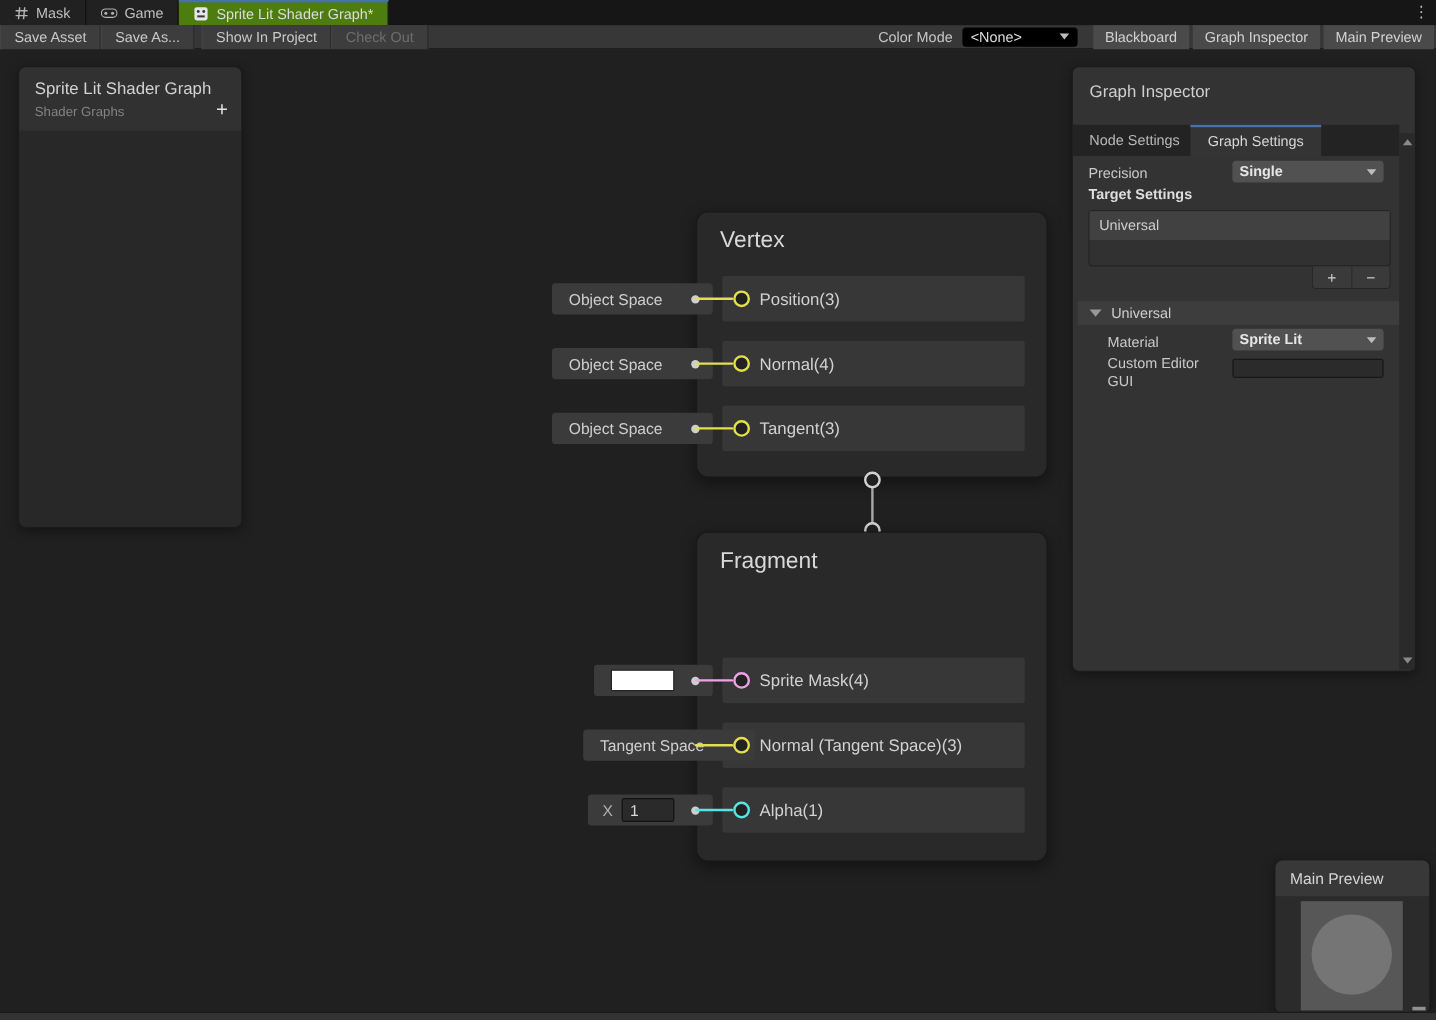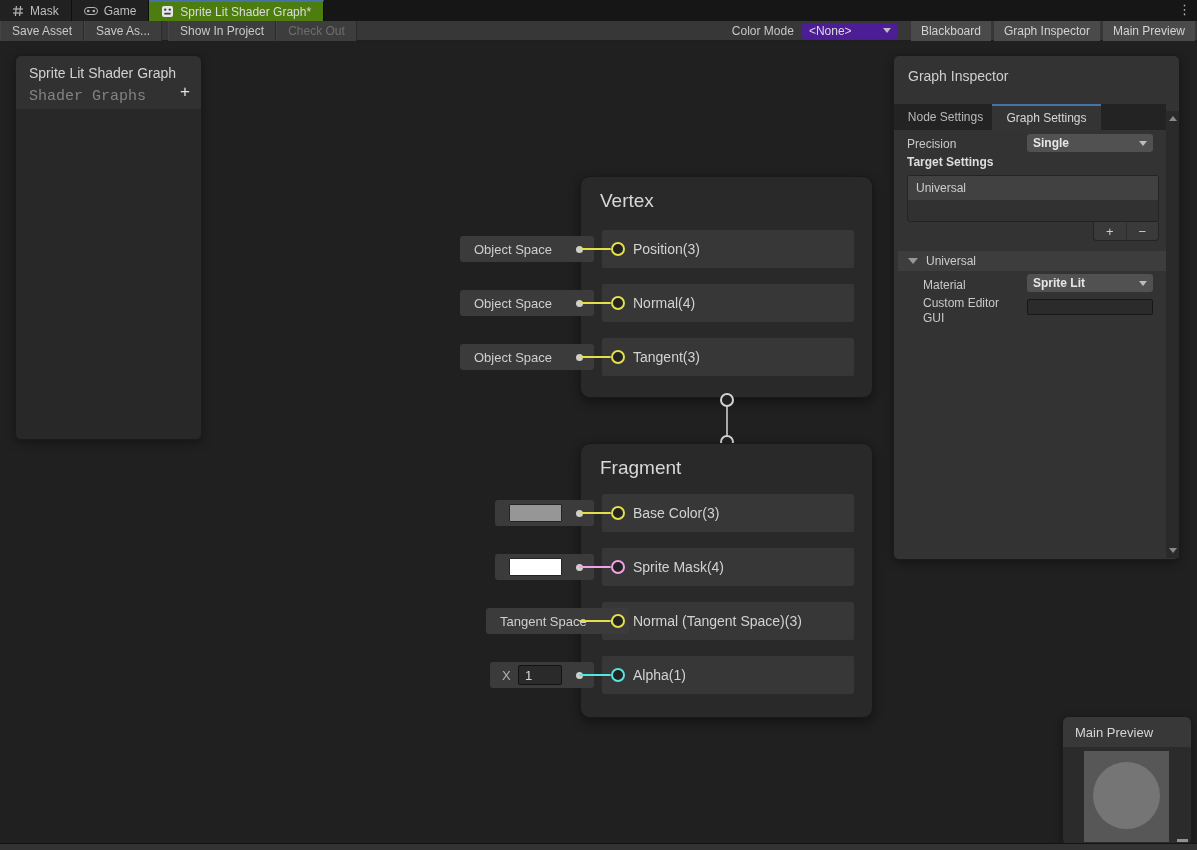--- a/index.html
+++ b/index.html
@@ -16,35 +16,35 @@
 
   
   .toolbar{position:absolute;left:0;top:21px;width:100%;height:20px;background:#373737;
            border-bottom:1px solid #1e1e1e;display:flex;align-items:center;font-size:12px;}
   .tbtn{height:20px;display:flex;align-items:center;padding:0 11px;background:#3d3d3d;
         border-right:1px solid #2a2a2a;border-left:1px solid #454545;color:#c9c9c9;white-space:nowrap;}
   .tbtn.disabled{color:#6e6e6e;}
   .tgroup-gap{width:6px;height:100%;}
   .t-spacer{flex:1;}
   .t-label{color:#c6c6c6;margin-right:8px;}
-  .dropdown{background:#4c1d95;border-radius:3px;height:16px;display:flex;align-items:center;
+  .dropdown{background:#000000;border-radius:3px;height:16px;display:flex;align-items:center;
             padding:0 7px;font-size:12px;color:#dcdcdc;}
   .dropdown .dd-arrow{margin-left:auto;}
   .dd-arrow{width:0;height:0;border-left:4px solid transparent;border-right:4px solid transparent;
             border-top:5px solid #bdbdbd;flex:none;}
   .toggle-btn{height:20px;display:flex;align-items:center;padding:0 10px;background:#4a4a4a;
               margin-left:3px;color:#d2d2d2;}
 
   
   .panel{position:absolute;border-radius:6px;border:1px solid #1b1b1b;box-shadow:0 3px 10px rgba(0,0,0,.35);}
 
   
   .bb-header{position:absolute;left:0;top:0;width:100%;height:53px;background:#313131;border-radius:6px 6px 0 0;}
   .bb-title{position:absolute;left:13px;top:9px;font-size:14px;color:#d2d2d2;}
-  .bb-sub{position:absolute;left:13px;top:32px;font-size:15px;color:#838383;font-family:Liberation Mono, monospace;}
+  .bb-sub{position:absolute;left:13px;top:32px;font-size:11px;color:#838383;}
   .bb-add{position:absolute;right:11px;top:27px;font-size:17px;color:#e0e0e0;line-height:17px;}
   .bb-body{position:absolute;left:0;top:53px;width:100%;bottom:0;background:#282828;border-radius:0 0 6px 6px;}
 
   
   .node{position:absolute;background:#292929;border:1px solid #191919;border-radius:10px;
         box-shadow:0 4px 12px rgba(0,0,0,.45);}
   .node-title{position:absolute;left:19px;top:13px;font-size:19px;color:#d8d8d8;}
   .row{position:absolute;left:0;width:100%;height:38px;}
   .slot{position:absolute;left:21px;top:0;width:252px;height:38px;background:#373737;border-radius:2px;
         display:flex;align-items:center;}
@@ -230,31 +230,20 @@
 
     <div class="vconnector" style="top:352px;">
       <div class="vline"></div>
       <div class="vring top"></div>
       <div class="vring bot"></div>
     </div>
 
     <div class="node" style="left:580px;top:402px;width:293px;height:275px;">
       <div class="node-title">Fragment</div>
 
-      <div class="row c-yellow" style="top:50px;">
-        <div class="chip" style="left:-86px;width:99px;">
-          <span class="swatch" style="background:var(--swatch_gray,#969696);"></span>
-          <span class="chip-dot"></span>
-        </div>
-        <div class="wire"></div>
-        <div class="slot">
-          <span class="slot-label">Base Color(3)</span>
-        </div>
-        <div class="ring"></div>
-      </div>
 
       <div class="row c-pink" style="top:104px;">
         <div class="chip" style="left:-86px;width:99px;">
           <span class="swatch" style="background:var(--swatch_white,#ffffff);"></span>
           <span class="chip-dot"></span>
         </div>
         <div class="wire"></div>
         <div class="slot">
           <span class="slot-label">Sprite Mask(4)</span>
         </div>

